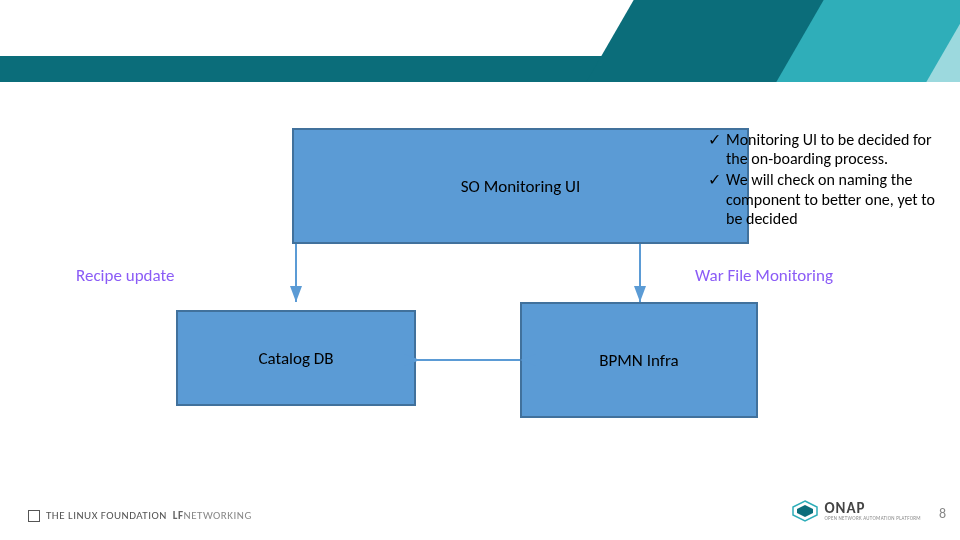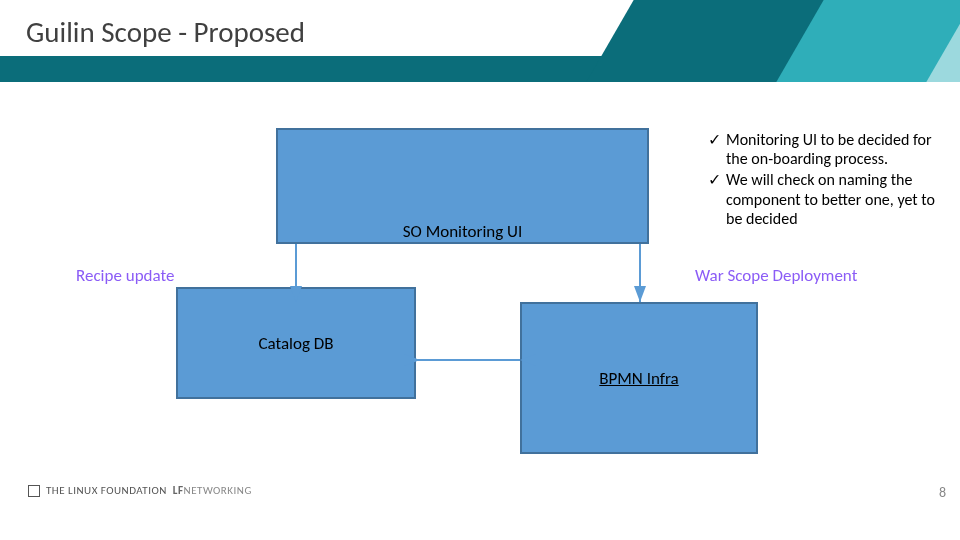--- a/index.html
+++ b/index.html
@@ -105,25 +105,25 @@
   }
   svg.connector {
     position: absolute;
     overflow: visible;
     pointer-events: none;
   }
 
   .footer {
     position: absolute;
     left: 0;
-    bottom: 12px;
+    bottom: 18px;
     width: 960px;
     height: 44px;
     display: flex;
-    align-items: flex-start;
+    align-items: flex-end;
     border-top: 0;
   }
   .footer .lf {
     margin-left: 28px;
     font-size: 11px;
     letter-spacing: 0.5px;
     color: #555;
     display: flex;
     align-items: center;
     gap: 6px;
@@ -173,48 +173,47 @@
 </head>
 <body>
 
 <div class="header-band">
   <div class="header-deco">
     <div class="bar1"></div>
     <div class="slant1"></div>
     <div class="slant2"></div>
     <div class="slant3"></div>
   </div>
-  <div class="page-title">Guilin Scope  - Proposed</div>
-</div>
-
-<div class="box" style="left:276px; top:128px; width:373px; height:116px;align-items:flex-end;">
+</div>
+
+<div class="box" style="left:292px; top:128px; width:457px; height:116px;">
   <span>SO Monitoring UI</span>
 </div>
 
-<div class="box" style="left:176px; top:287px; width:240px; height:112px;">
+<div class="box" style="left:176px; top:310px; width:240px; height:96px;">
   <span>Catalog DB</span>
 </div>
 
-<div class="box" style="left:520px; top:302px; width:238px; height:152px;text-decoration:underline;">
+<div class="box" style="left:520px; top:302px; width:238px; height:116px;">
   <span>BPMN Infra</span>
 </div>
 
 <div class="bullets" style="left:708px; top:130px;">
   <div class="row">
     <span class="chk">✓</span>
     <span>Monitoring UI to be decided for the on-boarding process.</span>
   </div>
   <div class="row">
     <span class="chk">✓</span>
     <span>We will check on naming the component to better one, yet to be decided</span>
   </div>
 </div>
 
 <div class="label" style="left:76px; top:265px;">Recipe update</div>
-<div class="label" style="left:695px; top:265px;">War Scope Deployment</div>
+<div class="label" style="left:695px; top:265px;">War File Monitoring</div>
 
 <svg class="connector" style="left:0;top:0;" width="960" height="540">
   <defs>
     <marker id="arrow" markerWidth="10" markerHeight="10" refX="8" refY="3" orient="auto">
       <path d="M0,0 L8,3 L0,6 Z" fill="#5b9bd5"></path>
     </marker>
   </defs>
   <path d="M 296 244 L 296 302" stroke="#5b9bd5" stroke-width="2" fill="none" marker-end="url(#arrow)"></path>
 </svg>
 
@@ -239,14 +238,26 @@
     <span class="sq"></span>
     <span>THE LINUX FOUNDATION</span>
   </div>
   <div class="lfnet">
     <span class="sq"></span>
     <span>
       <b>LF</b><span>NETWORKING</span>
     </span>
   </div>
   <div class="spacer"></div>
+  <div class="onap">
+    <span class="onap-mark">
+      <svg width="26" height="22" viewBox="0 0 26 22">
+        <polygon points="13,1 25,7 25,15 13,21 1,15 1,7" fill="none" stroke="#2faeb9" stroke-width="1.5"></polygon>
+        <polygon points="13,5 21,9 21,13 13,17 5,13 5,9" fill="#0b6d7a"></polygon>
+      </svg>
+    </span>
+    <span>
+      <div class="onap-text">ONAP</div>
+      <div class="onap-sub">OPEN NETWORK AUTOMATION PLATFORM</div>
+    </span>
+  </div>
   <div class="pagenum">8</div>
 </div>
 
 </body></html>

